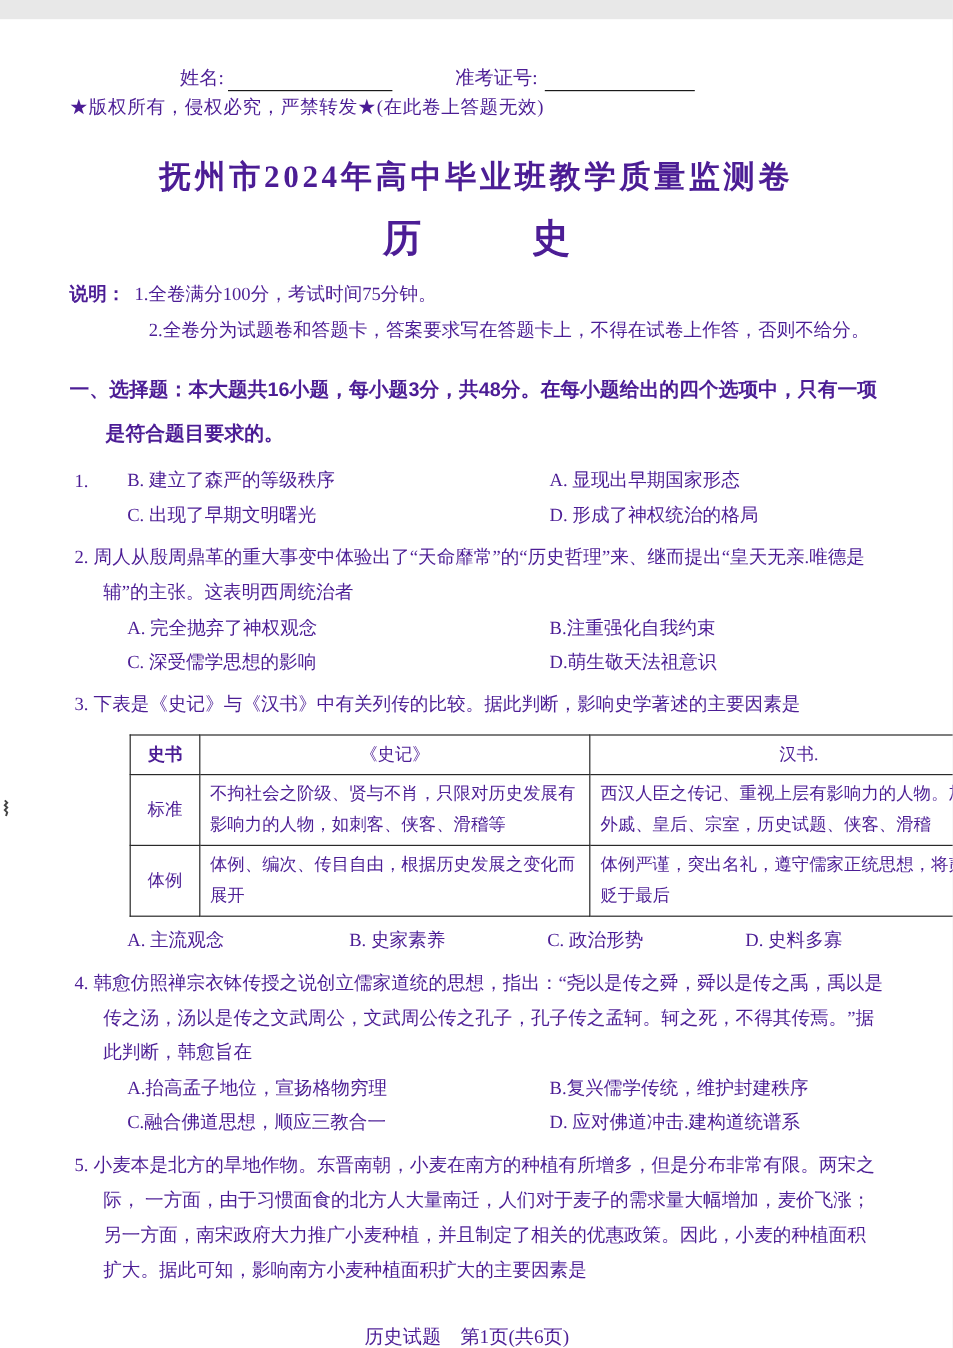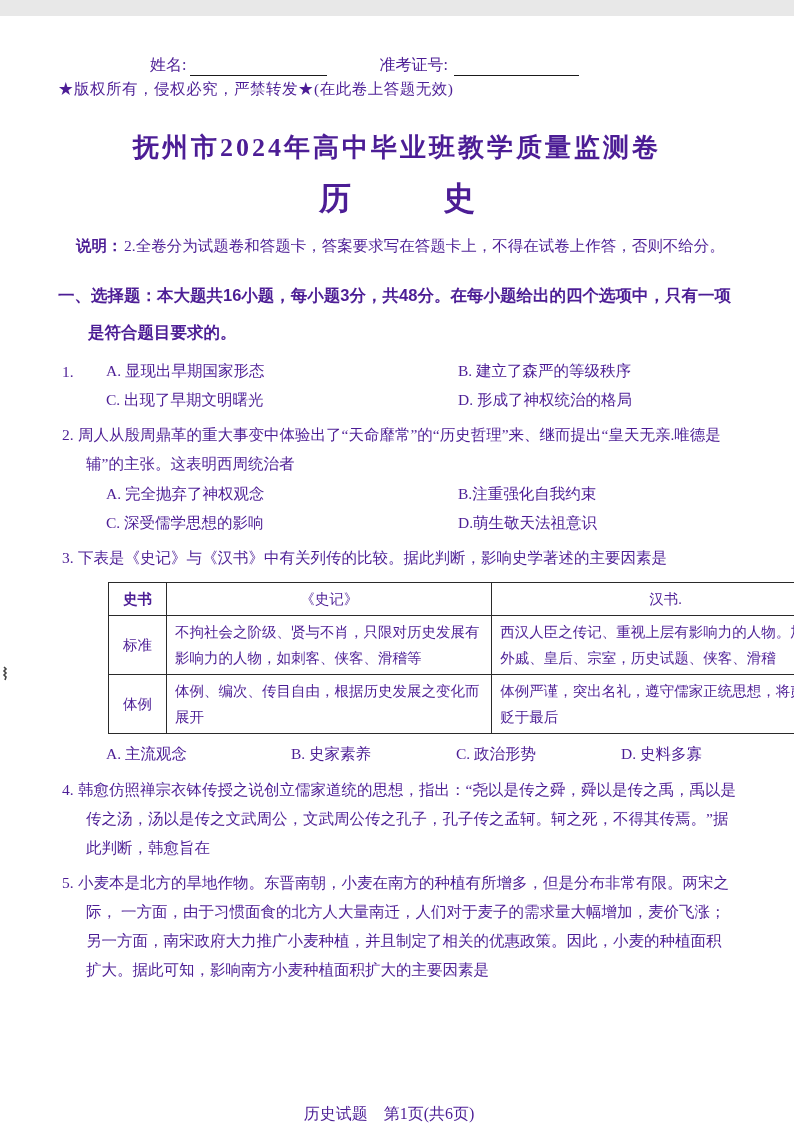--- a/index.html
+++ b/index.html
@@ -53,22 +53,22 @@
     font-family:"Liberation Sans","DejaVu Sans",sans-serif;
     font-weight:bold;
     font-size:32px;
     letter-spacing:30px;
     text-indent:30px; 
   }
 
   
   .instructions { margin-top:10px; position:relative; padding-left:54px; line-height:30px; }
   .instr-label {
-    position:absolute; left:18px; top:0;
-    font-family:Liberation Serif, serif;
+    position:absolute; left:0; top:0;
+    font-family:Liberation Mono, monospace;
     font-weight:bold;
   }
   .instr-item2 { padding-left:12px; }
 
   
   .section-heading {
     margin-top:16px;
     font-family:"Liberation Sans","DejaVu Sans",sans-serif;
     font-weight:bold;
     font-size:16.5px;
@@ -147,33 +147,34 @@
       <span class="blank-line blank-ticket"></span>
     </div>
 
     <div class="copyright">★版权所有，侵权必究，严禁转发★(在此卷上答题无效)</div>
 
     <div class="title-main">抚州市2024年高中毕业班教学质量监测卷</div>
     <div class="title-subject">历　史</div>
 
     <div class="instructions">
       <span class="instr-label">说明：</span>
+      <div class="instr-item1">1.全卷满分100分，考试时间75分钟。</div>
       <div class="instr-item2">2.全卷分为试题卷和答题卡，答案要求写在答题卡上，不得在试卷上作答，否则不给分。</div>
     </div>
 
     <div class="section-heading">
       <div class="line1">一、选择题：本大题共16小题，每小题3分，共48分。在每小题给出的四个选项中，只有一项</div>
       <div class="line2">是符合题目要求的。</div>
     </div>
 
     <div class="question">
       <span class="qnum">1.</span>
       <div class="opts-2col">
+        <span>B. 建立了森严的等级秩序</span>
         <span>A. 显现出早期国家形态</span>
-        <span>B. 建立了森严的等级秩序</span>
         <span>C. 出现了早期文明曙光</span>
         <span>D. 形成了神权统治的格局</span>
       </div>
     </div>
 
     <div class="question">
       <span class="qnum">2.</span>
       <div class="stem">周人从殷周鼎革的重大事变中体验出了“天命靡常”的“历史哲理”来、继而提出“皇天无亲.唯德是辅”的主张。这表明西周统治者</div>
       <div class="opts-2col">
         <span>A. 完全抛弃了神权观念</span>
@@ -213,20 +214,26 @@
         <span>A. 主流观念</span>
         <span>B. 史家素养</span>
         <span>C. 政治形势</span>
         <span>D. 史料多寡</span>
       </div>
     </div>
 
     <div class="question">
       <span class="qnum">4.</span>
       <div class="stem">韩愈仿照禅宗衣钵传授之说创立儒家道统的思想，指出：“尧以是传之舜，舜以是传之禹，禹以是传之汤，汤以是传之文武周公，文武周公传之孔子，孔子传之孟轲。轲之死，不得其传焉。”据此判断，韩愈旨在</div>
+      <div class="opts-2col">
+        <span>A.抬高孟子地位，宣扬格物穷理</span>
+        <span>B.复兴儒学传统，维护封建秩序</span>
+        <span>C.融合佛道思想，顺应三教合一</span>
+        <span>D. 应对佛道冲击.建构道统谱系</span>
+      </div>
     </div>
 
     <div class="question">
       <span class="qnum">5.</span>
       <div class="stem">小麦本是北方的旱地作物。东晋南朝，小麦在南方的种植有所增多，但是分布非常有限。两宋之际，  一方面，由于习惯面食的北方人大量南迁，人们对于麦子的需求量大幅增加，麦价飞涨；另一方面，南宋政府大力推广小麦种植，并且制定了相关的优惠政策。因此，小麦的种植面积扩大。据此可知，影响南方小麦种植面积扩大的主要因素是</div>
 
     </div>
 
   </div>
 

